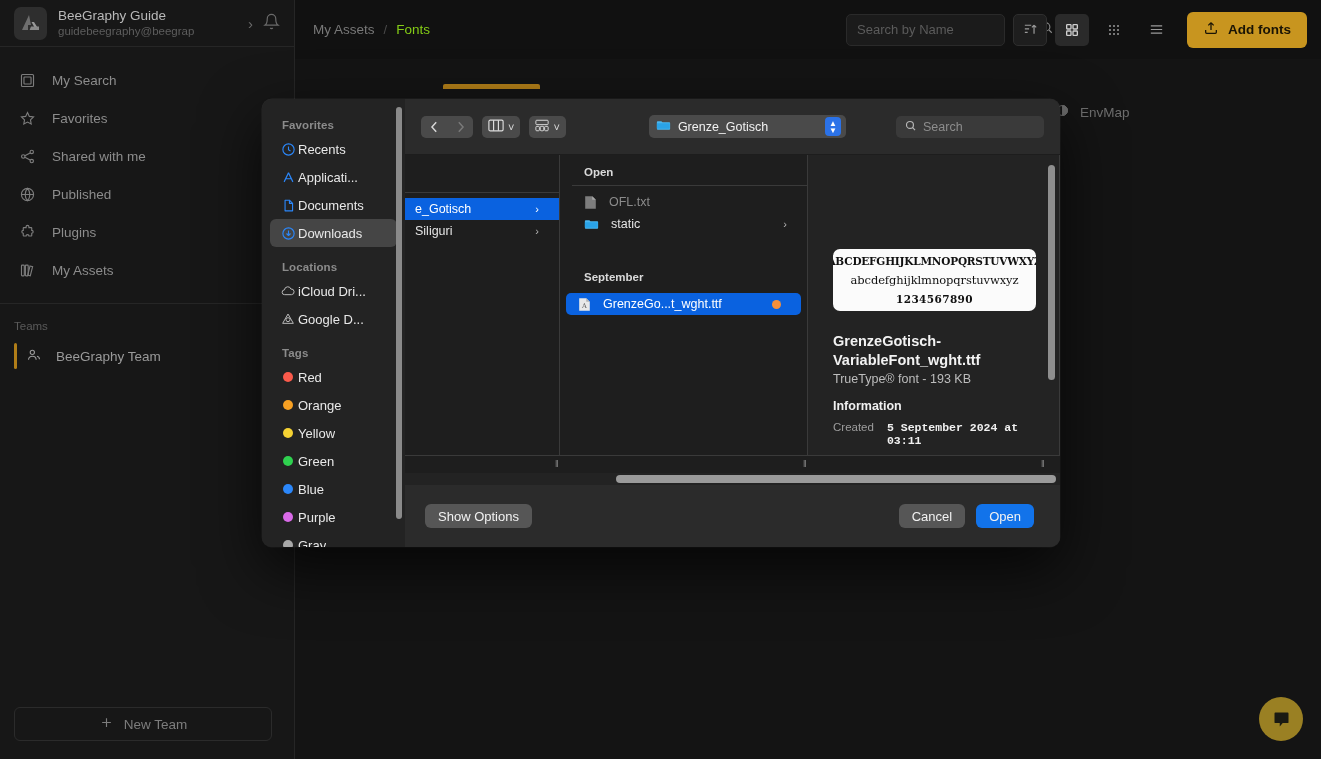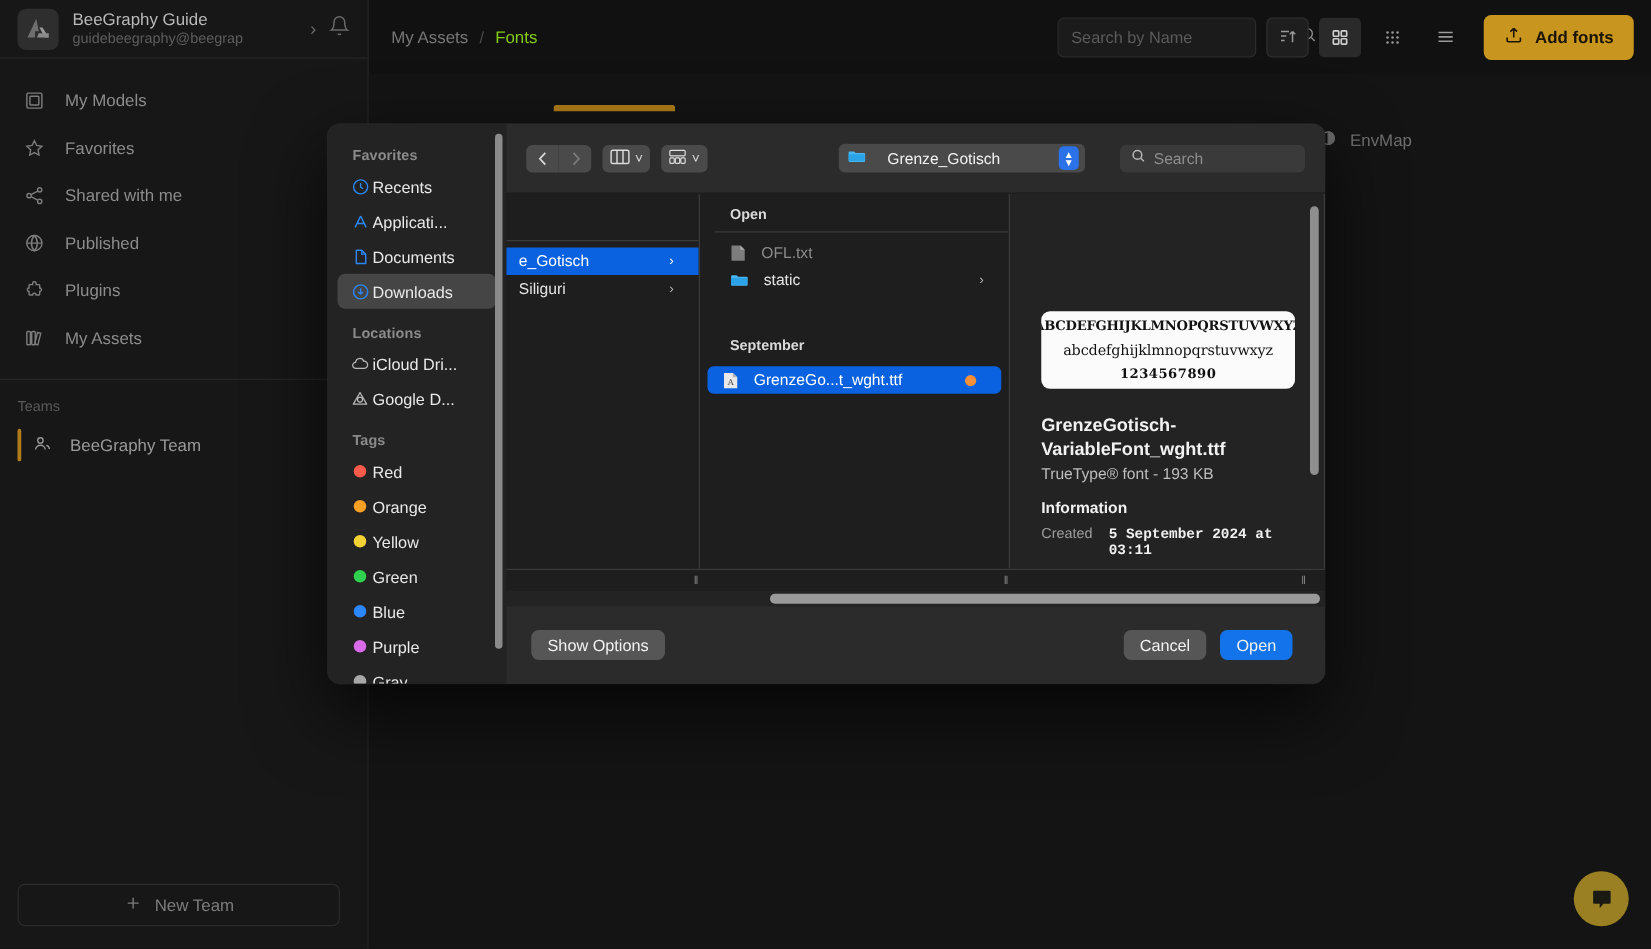--- a/index.html
+++ b/index.html
@@ -144,22 +144,22 @@
     display:flex; align-items:center; justify-content:center; font-size:13px;
   }
   .navbtn.l { border-radius:5px 0 0 5px; }
   .navbtn.r { border-radius:0 5px 5px 0; color:#7a7a7a; }
   .segbtn {
     height:22px; background:#4a4a4a; border-radius:5px; color:#dcdcdc;
     display:flex; align-items:center; gap:4px; padding: 0 6px; font-size:11px;
   }
   #path-pop {
     width:197px; height:23px; background:#4a4a4a; border-radius:5px;
-    display:flex; align-items:center; gap:17px; padding: 0 5px 0 7px;
-    color:#f2f2f2; font-size:12.5px; margin-left: 96px;
+    display:flex; align-items:center; gap:7px; padding: 0 5px 0 7px;
+    color:#f2f2f2; font-size:12.5px; margin-left: 74px;
   }
   #path-pop .chev {
     margin-left:auto; width:16px; height:19px; background:#2b72e8; border-radius:4px;
     display:flex; flex-direction:column; align-items:center; justify-content:center;
     color:#fff; font-size:8px; line-height:7px;
   }
   #dsearch {
     margin-left:auto; width:148px; height:22px; background:#3a3a3a; border-radius:5px;
     display:flex; align-items:center; gap:6px; padding: 0 8px;
   }
@@ -263,21 +263,21 @@
     </div>
 
     <div class="nav-list">
       <div class="nav-item">
         <span class="ico">
           <svg width="17" height="17" viewBox="0 0 24 24" fill="none" stroke="currentColor" stroke-width="1.6">
             <rect x="3.5" y="3.5" width="17" height="17" rx="1.5"></rect>
               <rect x="7" y="7" width="10" height="10" rx="1"></rect>
           </svg>
         </span>
-        <span>My Models</span>
+        <span>My Search</span>
       </div>
       <div class="nav-item">
         <span class="ico">
           <svg width="17" height="17" viewBox="0 0 24 24" fill="none" stroke="currentColor" stroke-width="1.6">
             <path d="M12 3.6l2.6 5.4 5.9.8-4.3 4.1 1 5.9-5.2-2.8-5.2 2.8 1-5.9L3.5 9.8l5.9-.8z"></path>
           </svg>
         </span>
         <span>Favorites</span>
       </div>
       <div class="nav-item">

